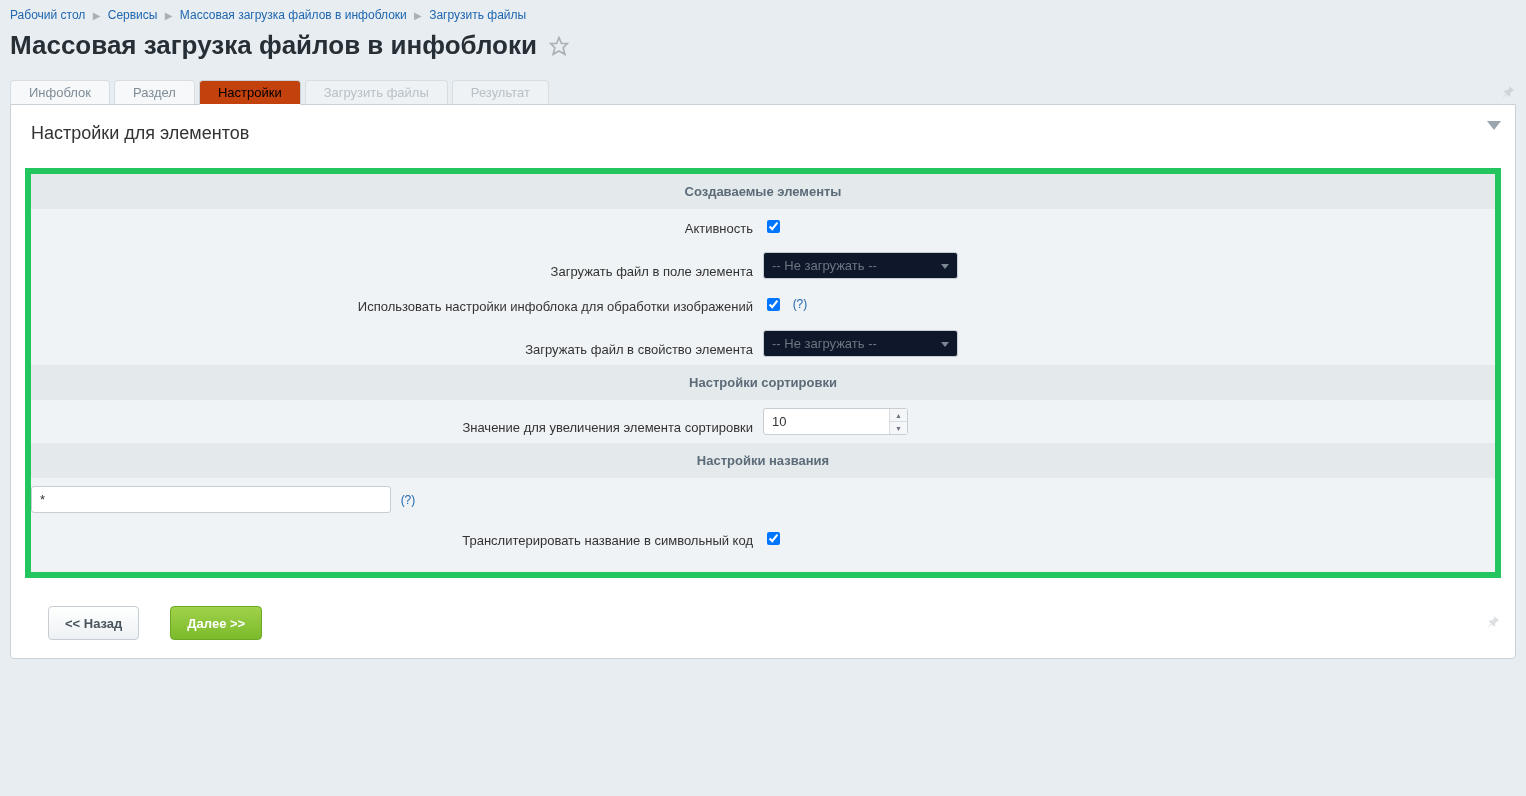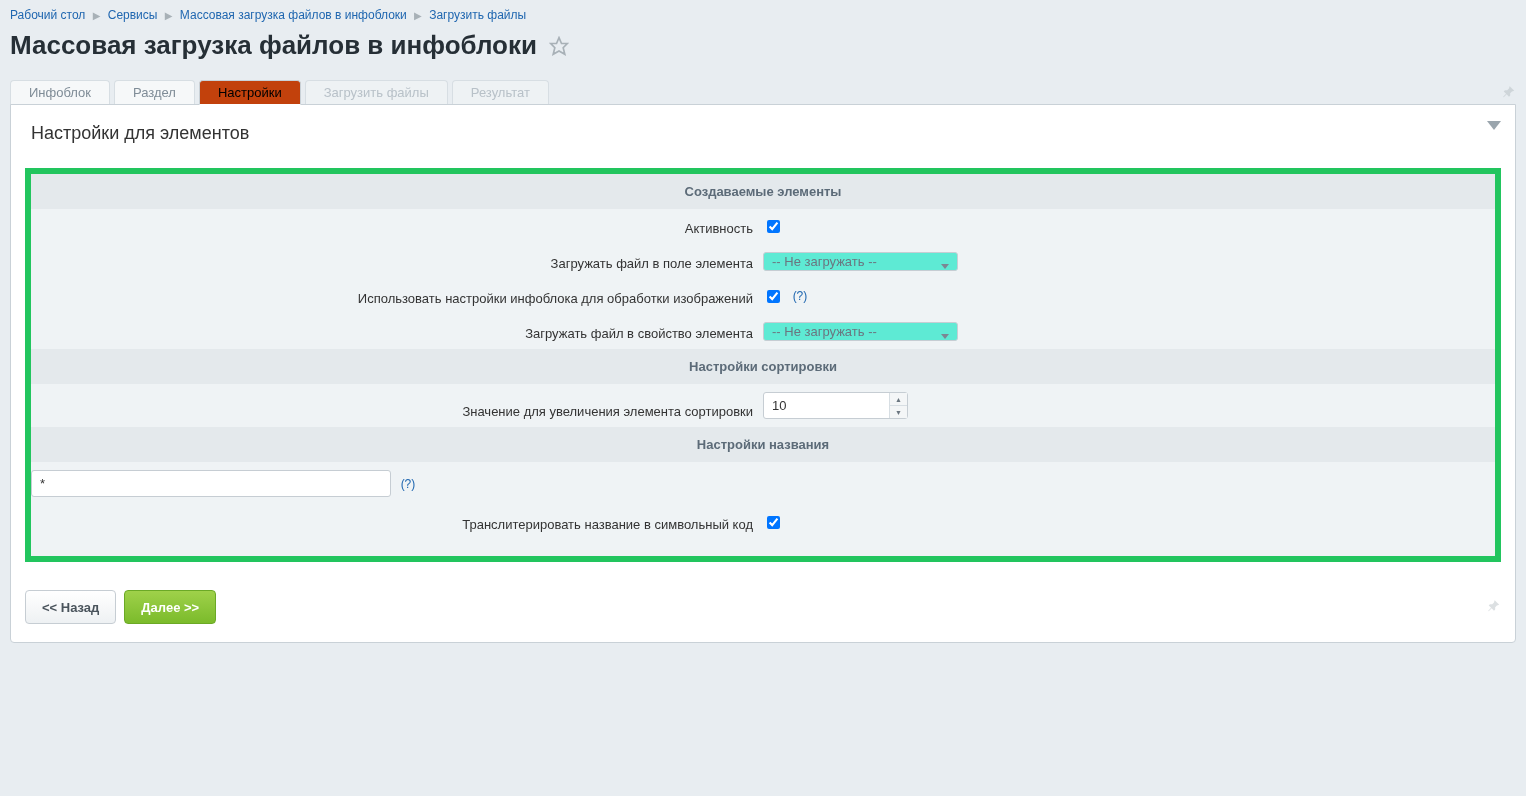--- a/index.html
+++ b/index.html
@@ -139,25 +139,25 @@
     flex: 0 0 50%;
     text-align: left;
     padding-left: 0;
   }
   .form-control input[type="checkbox"] {
     vertical-align: middle;
   }
   .select {
     display: inline-flex;
     align-items: center;
-    background: #5eead4;
+    background: #0f172a;
     border: 1px solid #c6cdd3;
     border-radius: 3px;
     min-width: 195px;
-    height: 19px;
+    height: 27px;
     padding: 0 22px 0 8px;
     position: relative;
     color: #6b7680;
     font-size: 13px;
     cursor: pointer;
   }
   .select::after {
     content: "";
     position: absolute;
     right: 8px;
@@ -221,20 +221,21 @@
     align-items: center;
     height: 34px;
     padding: 0 16px;
     border-radius: 4px;
     font-size: 13px;
     font-weight: 600;
     cursor: pointer;
     border: 1px solid #c6cdd3;
     background: linear-gradient(#ffffff,#eef1f3);
     color: #4a545c;
+    margin-left: 23px;
   }
   .btn.primary {
     background: linear-gradient(#9fd14a,#7bbb2b);
     border: 1px solid #6ba926;
     color: #fff;
   }
   .pin-bottom {
     margin-left: auto;
     color: #a8b1b7;
     cursor: pointer;

